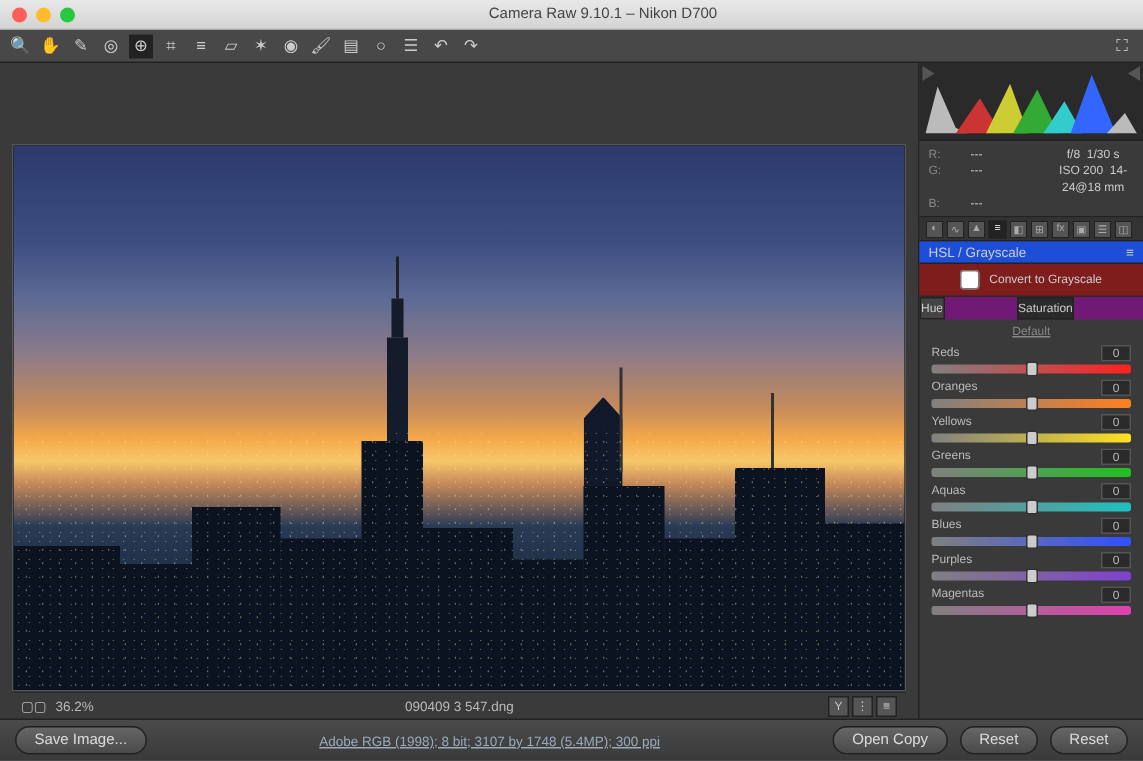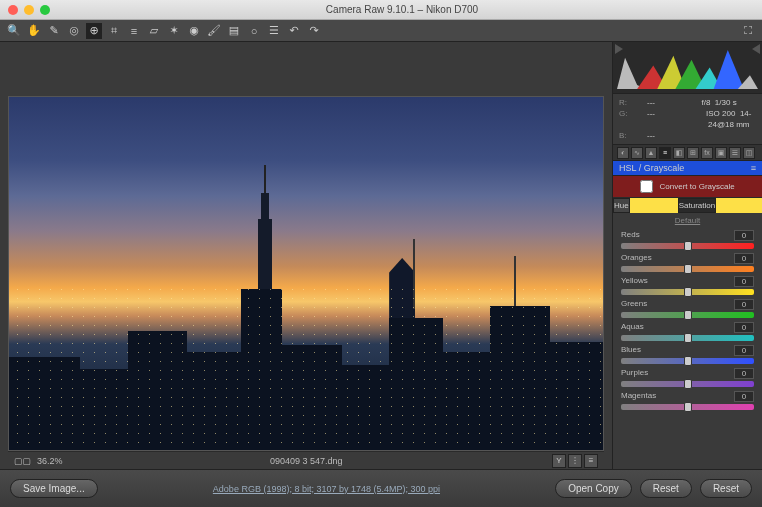--- a/index.html
+++ b/index.html
@@ -44,21 +44,21 @@
 .empire:before { content:""; position:absolute; left:3px; top:-26px; width:8px; height:26px; background:#141b2a; }
 .empire:after { content:""; position:absolute; left:6px; top:-54px; width:2px; height:28px; background:#222; }
 .spire2 { position:absolute; left:68%; bottom:40%; width:2px; height:70px; background:#333; }
 .spire3 { position:absolute; left:85%; bottom:38%; width:2px; height:60px; background:#333; }
 .boa { position:absolute; left:64%; bottom:34%; width:26px; height:72px; background:#10182a; clip-path: polygon(0 100%, 0 20%, 50% 0, 100% 20%, 100% 100%); }
 
 .statusbar { height: 18px; background: #3a3a3a; display: flex; align-items: center; padding: 0 6px; font-size: 9px; color: #bbb; border-top: 1px solid #2a2a2a; }
 .statusbar .center { flex:1; text-align: center; }
 .sb-btn { width: 14px; height: 14px; background:#555; border:1px solid #222; margin-left:2px; display:flex; align-items:center; justify-content:center; font-size:8px; color:#ccc; }
 
-.footer { height: 38px; background: linear-gradient(#4a4a4a,#3a3a3a); display: flex; align-items: center; padding: 0 10px; border-top: 1px solid #222; justify-content: center; }
+.footer { height: 28px; background: linear-gradient(#4a4a4a,#3a3a3a); display: flex; align-items: center; padding: 0 10px; border-top: 1px solid #222; justify-content: center; }
 .foot-btn { background: linear-gradient(#666,#4a4a4a); border:1px solid #222; color:#ddd; font-size: 10px; padding: 3px 12px; border-radius: 10px; cursor: pointer; }
 .foot-link { flex:1; text-align:center; font-size:9px; color:#9ab; text-decoration: underline; }
 .foot-right { display:flex; gap:8px; }
 
 
 .side { width: 150px; background: #3a3a3a; border-left: 1px solid #222; display:flex; flex-direction:column; font-size:9px; color:#ccc; }
 .histo { height: 52px; background:#2a2a2a; border-bottom:1px solid #222; position:relative; padding:4px; }
 .histo-tri { position:absolute; width:10px; height:10px; top:2px; }
 .histo-tri.left { left:2px; border-left:8px solid #555; border-top:5px solid transparent; border-bottom:5px solid transparent;}
 .histo-tri.right { right:2px; border-right:8px solid #555; border-top:5px solid transparent; border-bottom:5px solid transparent;}
@@ -70,21 +70,21 @@
 .tabicons { height: 16px; background:#333; display:flex; gap:2px; padding:0 4px; align-items:center; border-bottom:1px solid #222;}
 .tabi { width:12px; height:12px; background:#555; border:1px solid #222; font-size:7px; display:flex; align-items:center; justify-content:center; color:#aaa; cursor:pointer;}
 .tabi.active { background:#222; color:#fff; }
 
 .panel-title { background:#1d4ed8; padding:2px 6px; font-size:9px; border-bottom:1px solid #222; display:flex; }
 .panel-title span:last-child { margin-left:auto; }
 
 .checkbox-row { padding:4px 0; text-align:center; font-size:8px; background:#7f1d1d; border-bottom:1px solid #2a2a2a;}
 .checkbox-row input { vertical-align:middle; margin-right:4px;}
 
-.subtabs { display:flex; background:#fde047; font-size:8px;gap:48px; }
+.subtabs { display:flex; background:#701a75; font-size:8px;gap:48px; }
 .subtab { flex:1; text-align:center; padding:2px 0; background:#444; border:1px solid #222; cursor:pointer;}
 .subtab.active { background:#2a2a2a; }
 
 .default-row { text-align:center; font-size:8px; color:#888; text-decoration:underline; padding:3px 0;}
 
 .sliders { padding: 2px 8px; }
 .srow { margin-bottom: 4px; }
 .srow-top { display:flex; font-size:8px; color:#bbb; }
 .srow-top .val { margin-left:auto; width:20px; background:#2a2a2a; text-align:center; border:1px solid #555;}
 .track { height:6px; border-radius:2px; position:relative; margin-top:2px; }
@@ -181,21 +181,21 @@
           <path d="M58,44 L74,14 88,44 Z" fill="#3a3"></path>
           <path d="M78,44 L92,22 104,44 Z" fill="#3cc"></path>
           <path d="M96,44 L110,4 126,44 Z" fill="#36f"></path>
           <path d="M120,44 L132,30 140,44 Z" fill="#bbb"></path>
         </svg>
       </div>
 
       <div class="exif">
         <span class="lab">R:</span>
         <span>---</span>
-        <span style=""><span>f/8</span>&nbsp;&nbsp;<span>1/30 s</span></span>
+        <span style="text-align:center"><span>f/8</span>&nbsp;&nbsp;<span>1/30 s</span></span>
         <span class="lab">G:</span>
         <span>---</span>
         <span style="text-align:center"><span>ISO 200</span>&nbsp;&nbsp;<span>14-24@18 mm</span></span>
         <span class="lab">B:</span>
         <span>---</span>
         <span></span>
       </div>
 
       <div class="tabicons">
         <div class="tabi">◐</div>

